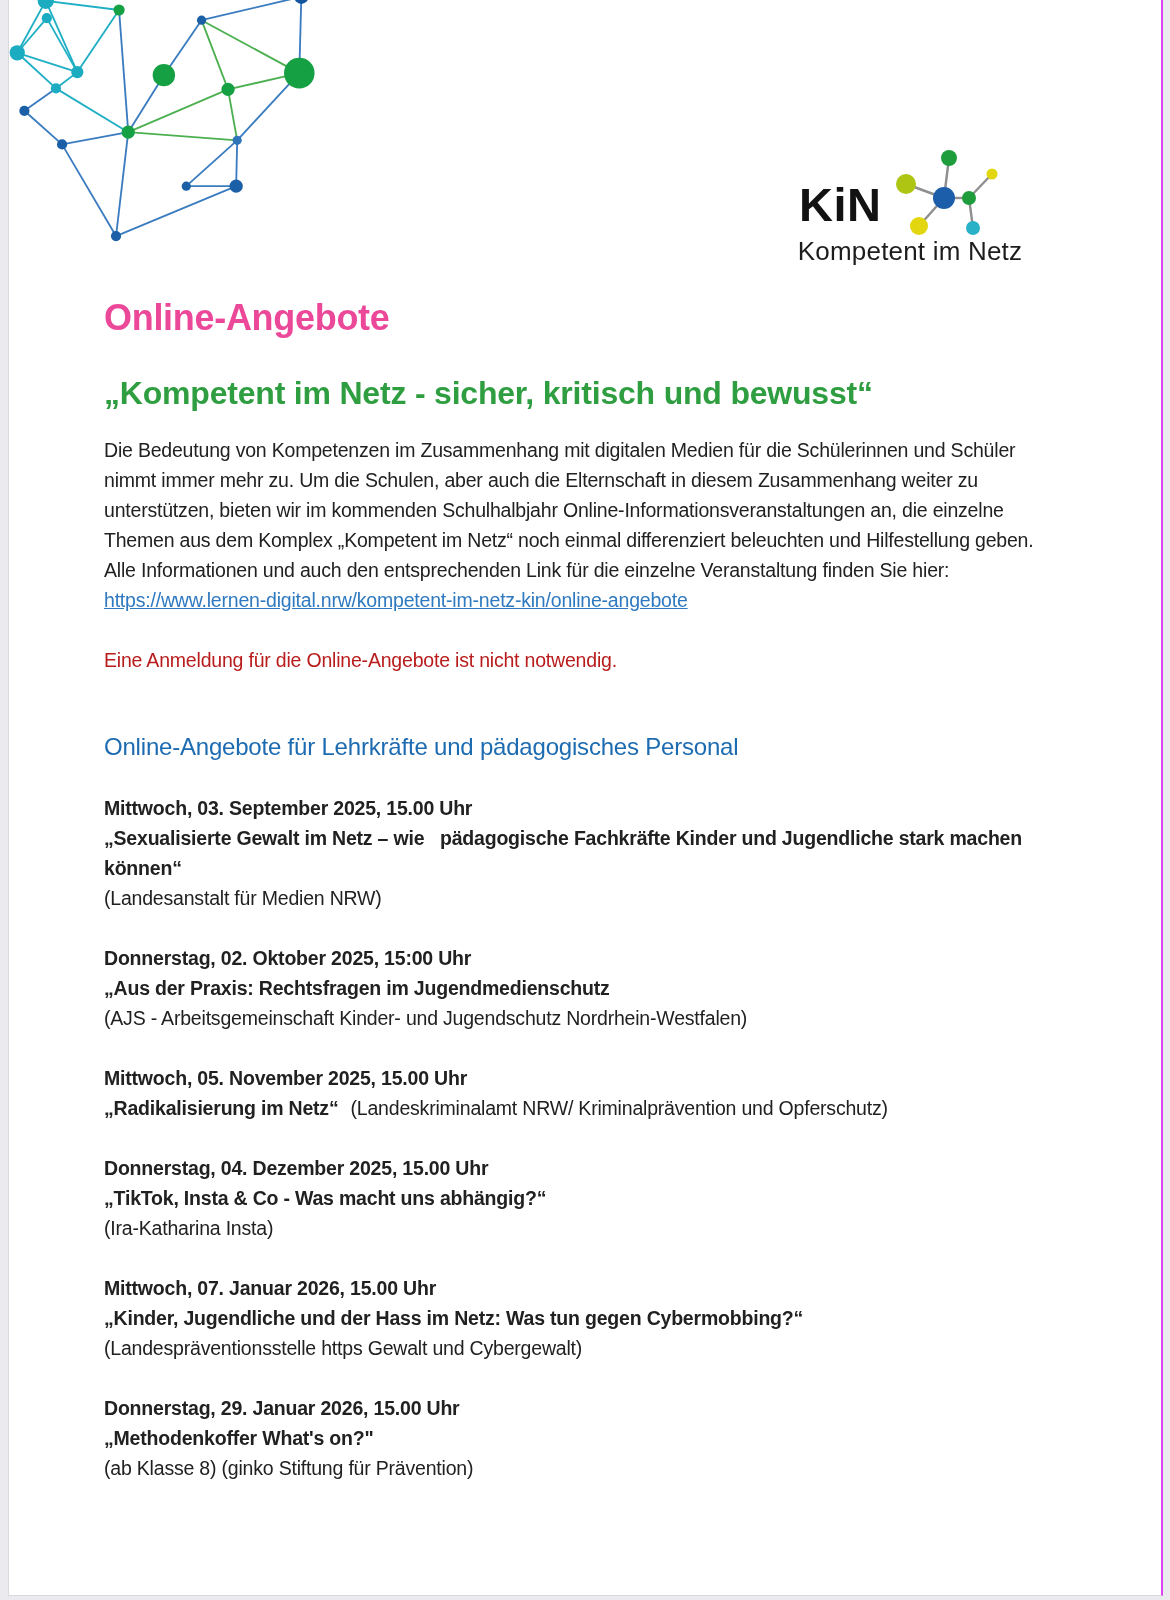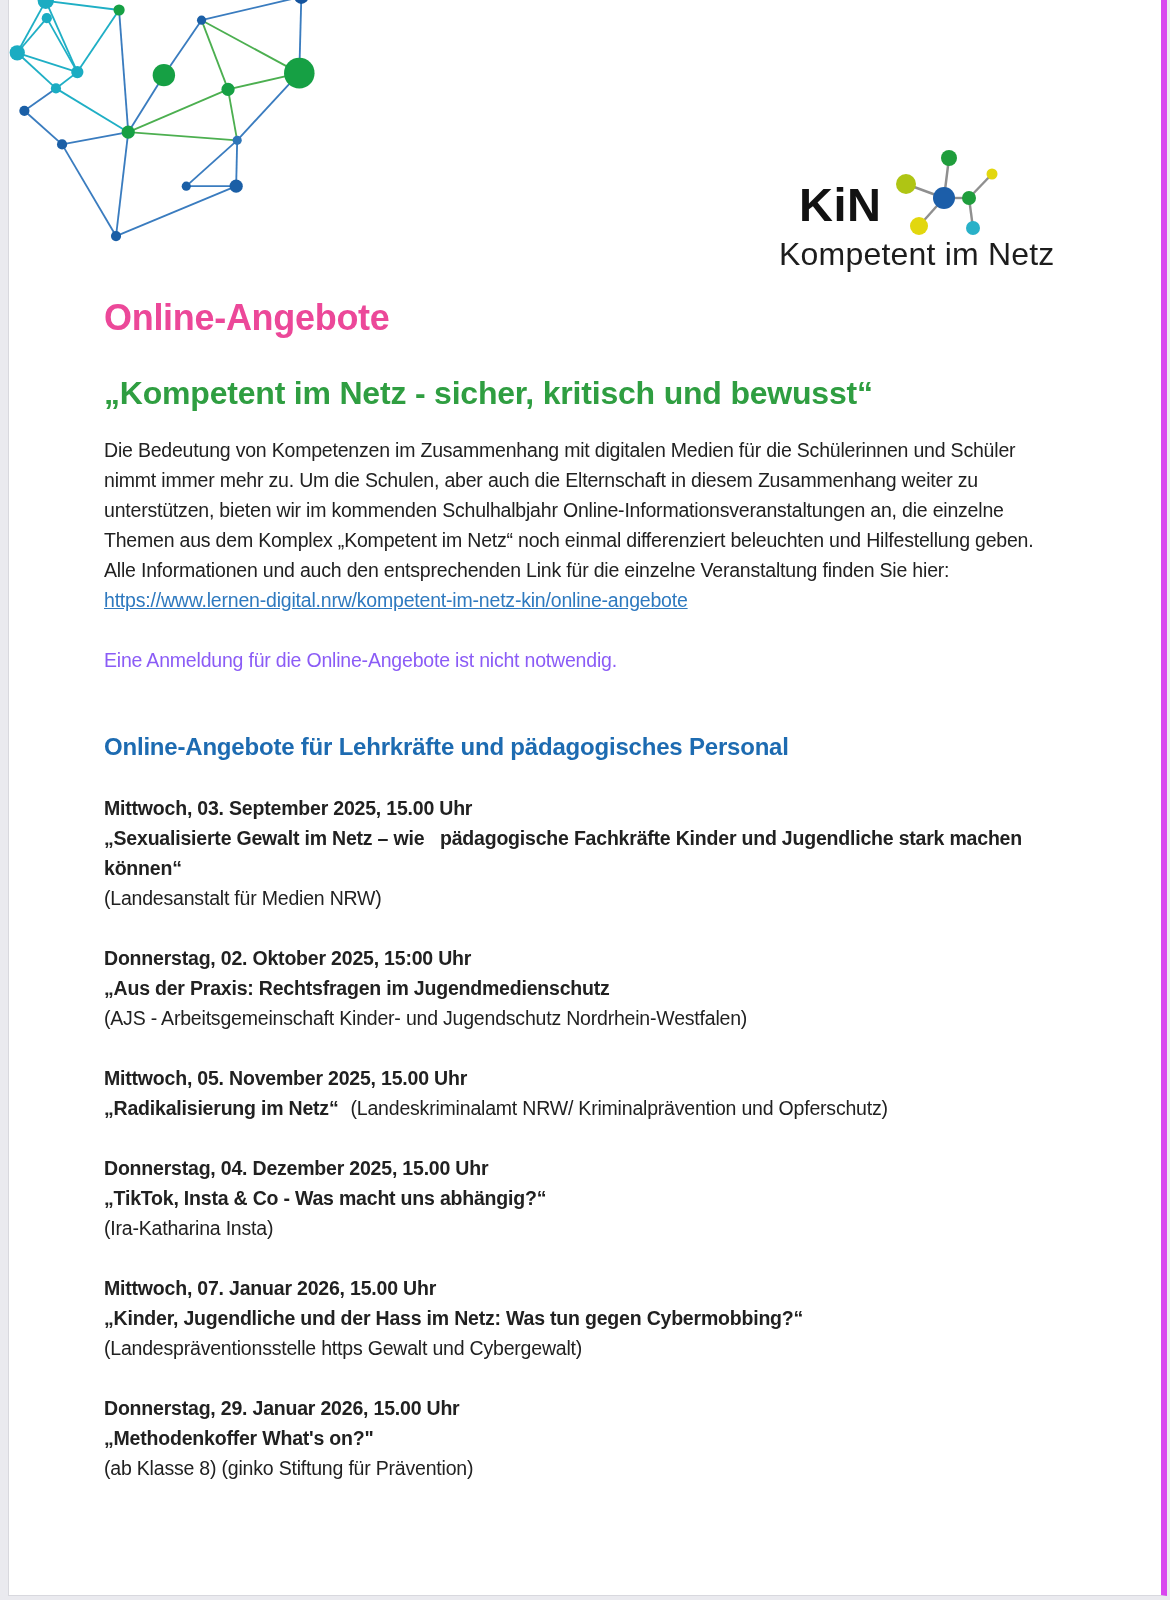--- a/index.html
+++ b/index.html
@@ -7,41 +7,41 @@
     width:1170px;height:1600px;
     background:#eaeaef;
     font-family:"Liberation Sans", sans-serif;
     position:relative;
     overflow:hidden;
   }
   .page{
     position:absolute;left:8px;top:0;width:1152px;height:1595px;
     background:#ffffff;
     border-left:1px solid #d8d8de;
-    border-right:6px solid #d946ef;
+    border-right:2px solid #d946ef;
     border-bottom:1px solid #d8d8de;
     overflow:hidden;
   }
   .network-deco{
     position:absolute;top:-6px;left:-6px;width:336px;height:256px;
   }
   .logo{
     position:absolute;top:146px;left:762px;width:270px;
   }
   .logo-row{
     display:flex;align-items:flex-end;
   }
   .logo-acronym{
     font-size:47px;font-weight:700;color:#121212;
     letter-spacing:0.5px;line-height:1;
     margin-left:28px;margin-bottom:14px;
   }
   .logo-molecule{width:118px;height:96px;margin-left:8px;}
   .logo-tagline{
-    font-size:32px;color:#1d1d1d;letter-spacing:0.2px;
+    font-size:26px;color:#1d1d1d;letter-spacing:0.2px;
     margin-left:8px;margin-top:-6px;white-space:nowrap;text-align:center;
   }
   .content{
     position:relative;
     padding:0 92px 0 95px;
   }
   h1.page-title{
     margin:295px 0 0 0;
     font-size:36px;line-height:46px;font-weight:700;
     color:#ec4899;letter-spacing:-0.3px;
@@ -55,26 +55,26 @@
     margin:26px 0 0 0;
     font-size:19.5px;line-height:30px;color:#212121;
     letter-spacing:-0.2px;
   }
   a.intro-link{
     color:#2e79bf;text-decoration:underline;cursor:pointer;
     word-break:break-word;
   }
   p.note{
     margin:30px 0 12px 0;
-    font-size:19.5px;line-height:30px;color:#8b5cf6;
+    font-size:19.5px;line-height:30px;color:#b91c1c;
     letter-spacing:-0.2px;
   }
   h3.section-heading{
     margin:56px 0 0 0;
-    font-size:24px;line-height:32px;font-weight:700;
+    font-size:24px;line-height:32px;font-weight:400;
     color:#1d6bb1;letter-spacing:-0.2px;
   }
   .events{margin-top:30px;}
   .event{
     margin:0 0 30px 0;
     font-size:19.5px;line-height:30px;color:#212121;
     letter-spacing:-0.2px;
   }
   .event-date{font-weight:700;}
   .event-title{font-weight:700;display:block;white-space:pre-wrap;}

